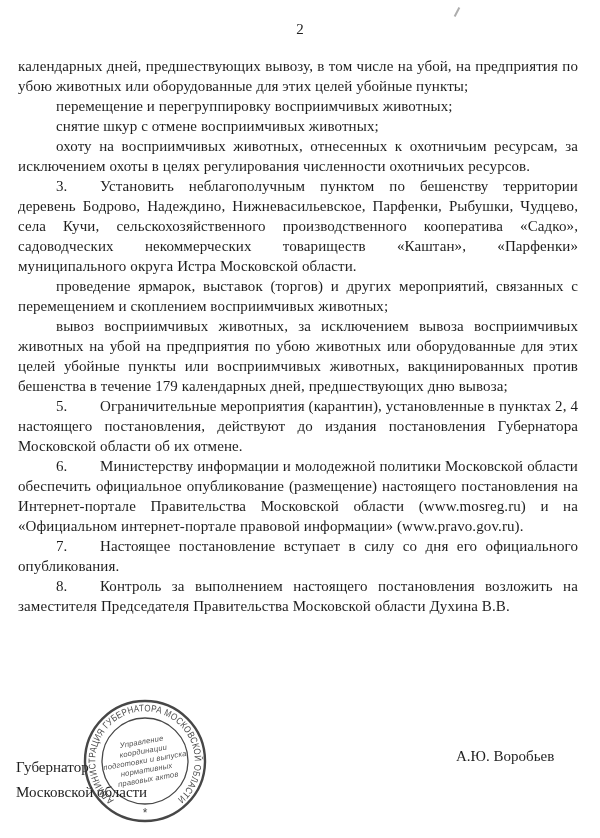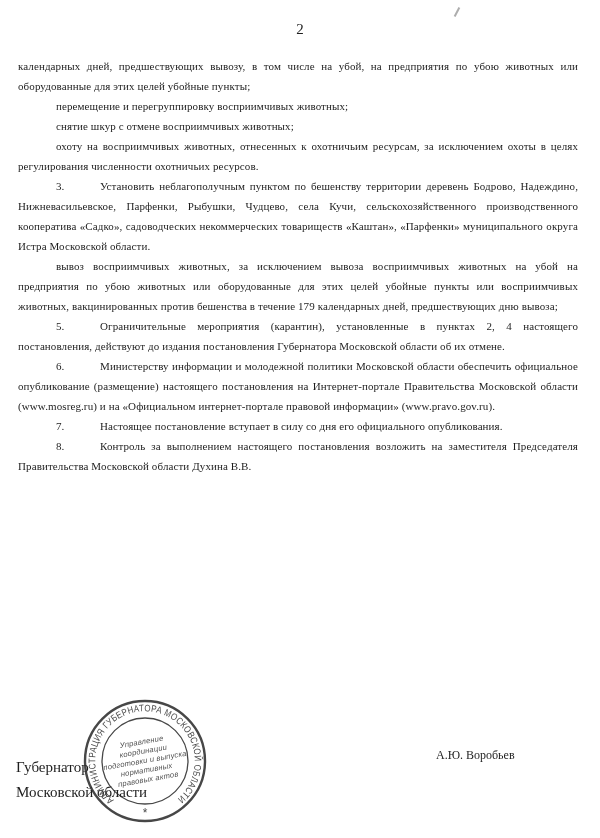--- a/index.html
+++ b/index.html
@@ -13,35 +13,35 @@
   }
   .page { position: absolute; inset: 0; background: #ffffff; }
 
   .page-number {
     position: absolute; top: 21px; left: 0; right: 0;
     text-align: center; font-size: 15px;
   }
 
   .body-text {
     position: absolute; top: 56px; left: 18px; width: 560px;
-    font-size: 11px; line-height: 20px;
+    font-size: 15px; line-height: 20px;
     text-align: justify;
     letter-spacing: 0.1px;
   }
   .para { margin: 0; }
   .para.indent, .para.numbered { text-indent: 38px; }
   .pnum { display: inline-block; width: 44px; text-indent: 0; }
 
   .sig-title {
     position: absolute; left: 16px; top: 755px;
     font-size: 15px; line-height: 25px;
   }
   .sig-name {
-    position: absolute; left: 436px; top: 748px;
-    font-size: 12px;
+    position: absolute; left: 456px; top: 748px;
+    font-size: 15px;
   }
 
   .stamp {
     position: absolute; left: 80px; top: 696px;
     opacity: 0.88;
   }
   .stamp .ring-outer { fill: none; stroke: #2e2e2e; stroke-width: 2.4; }
   .stamp .ring-inner { fill: none; stroke: #2e2e2e; stroke-width: 1.3; }
   .stamp .ring-text {
     font-family: "Liberation Sans", sans-serif;
@@ -74,20 +74,21 @@
   <div class="page-number">2</div>
 
   <div class="artifact"></div>
 
   <div class="body-text">
       <p class="para plain">календарных дней, предшествующих вывозу, в том числе на убой, на предприятия по убою животных или оборудованные для этих целей убойные пункты;</p>
       <p class="para indent">перемещение и перегруппировку восприимчивых животных;</p>
       <p class="para indent">снятие шкур с отмене восприимчивых животных;</p>
       <p class="para indent">охоту на восприимчивых животных, отнесенных к охотничьим ресурсам, за исключением охоты в целях регулирования численности охотничьих ресурсов.</p>
       <p class="para numbered"><span class="pnum">3.</span>Установить неблагополучным пунктом по бешенству территории деревень Бодрово, Надеждино, Нижневасильевское, Парфенки, Рыбушки, Чудцево, села Кучи, сельскохозяйственного производственного кооператива «Садко», садоводческих некоммерческих товариществ «Каштан», «Парфенки» муниципального округа Истра Московской области.</p>
+      <p class="para indent">проведение ярмарок, выставок (торгов) и других мероприятий, связанных с перемещением и скоплением восприимчивых животных;</p>
       <p class="para indent">вывоз восприимчивых животных, за исключением вывоза восприимчивых животных на убой на предприятия по убою животных или оборудованные для этих целей убойные пункты или восприимчивых животных, вакцинированных против бешенства в течение 179 календарных дней, предшествующих дню вывоза;</p>
       <p class="para numbered"><span class="pnum">5.</span>Ограничительные мероприятия (карантин), установленные в пунктах 2, 4 настоящего постановления, действуют до издания постановления Губернатора Московской области об их отмене.</p>
       <p class="para numbered"><span class="pnum">6.</span>Министерству информации и молодежной политики Московской области обеспечить официальное опубликование (размещение) настоящего постановления на Интернет-портале Правительства Московской области (www.mosreg.ru) и на «Официальном интернет-портале правовой информации» (www.pravo.gov.ru).</p>
       <p class="para numbered"><span class="pnum">7.</span>Настоящее постановление вступает в силу со дня его официального опубликования.</p>
       <p class="para numbered"><span class="pnum">8.</span>Контроль за выполнением настоящего постановления возложить на заместителя Председателя Правительства Московской области Духина В.В.</p>
     </div>
 
   <div class="sig-title">
     <div>Губернатор</div>
     <div>Московской области</div>

